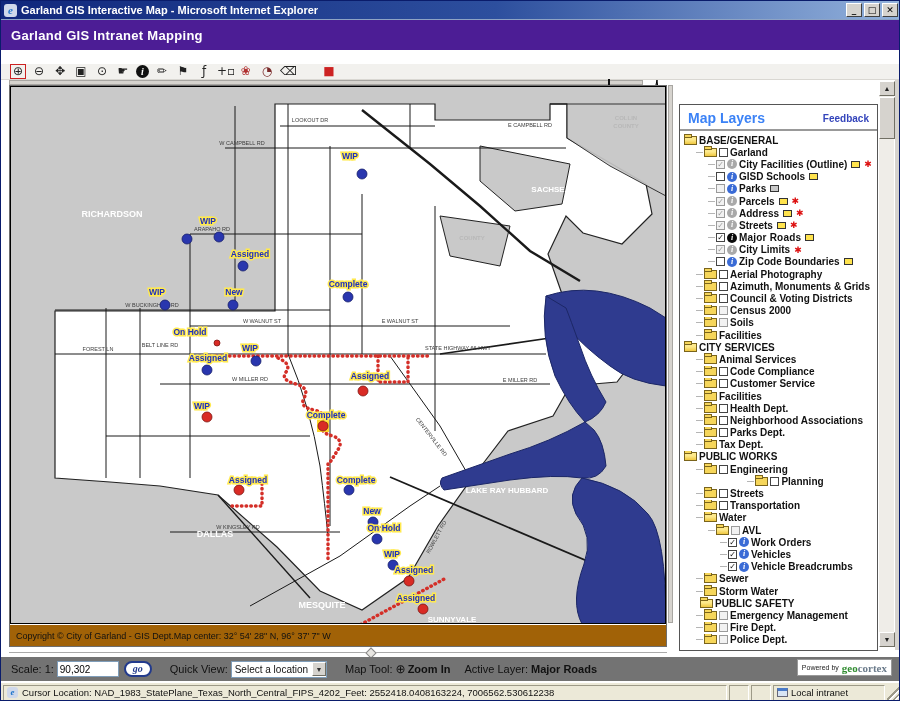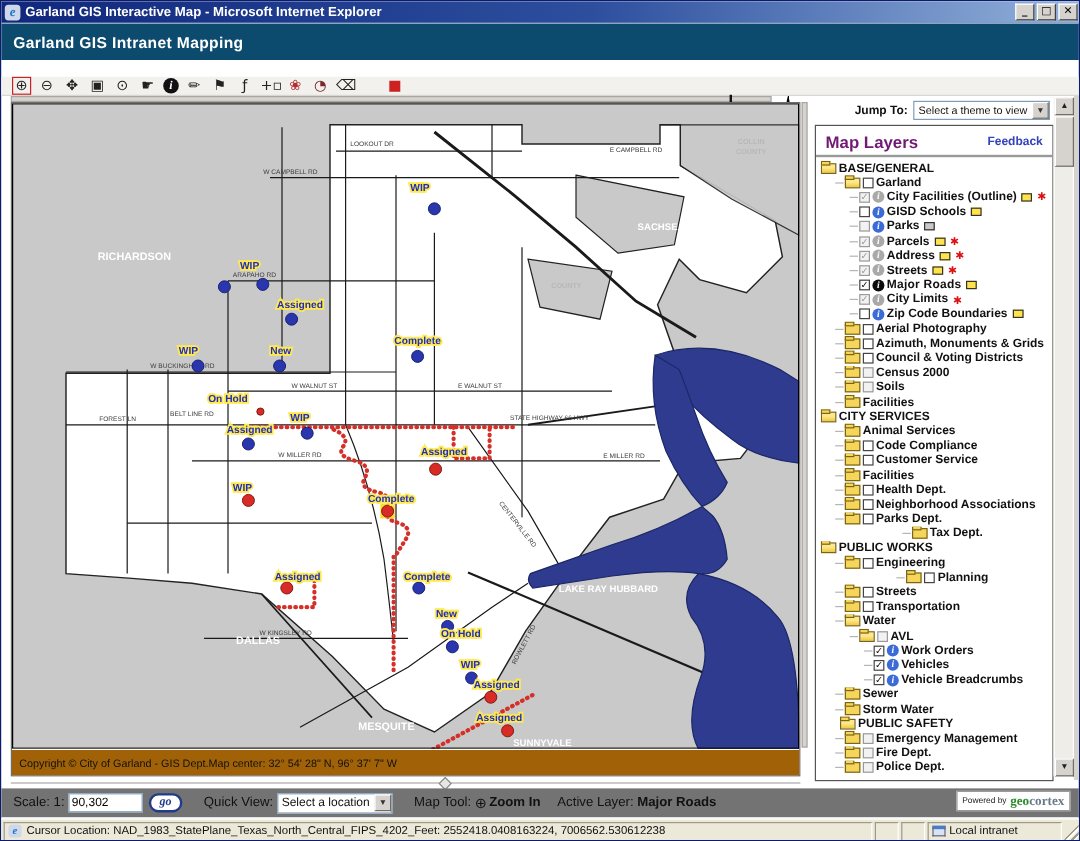--- a/index.html
+++ b/index.html
@@ -9,21 +9,21 @@
   
   .titlebar{position:absolute;left:0;top:0;width:900px;height:18px;
     background:linear-gradient(90deg,#10277c 0%,#2d4f9e 55%,#93b2dc 100%);
     display:flex;align-items:center;padding:0 3px;color:#fff;font-size:11px;font-weight:bold;}
   .ie-ico{display:inline-block;width:13px;height:13px;margin-right:4px;border-radius:3px;
     background:#cfd8ea;color:#2277cc;font:bold italic 11px/12px "Liberation Serif",serif;text-align:center;}
   .tb-title{flex:1;white-space:nowrap;overflow:hidden;}
   .tb-btn{width:16px;height:14px;background:#d6d3ce;border:1px solid;border-color:#fff #404040 #404040 #fff;
     font:bold 9px/12px "DejaVu Sans",sans-serif;text-align:center;margin-left:2px;color:#000;}
   
-  .appheader{position:absolute;left:0;top:18px;width:900px;height:31px;background:#0c4a6e;
+  .appheader{position:absolute;left:0;top:18px;width:900px;height:31px;background:#4c1d95;
     border-top:1px solid #8ea4c4;color:#fff;font-size:13px;font-weight:bold;
     display:flex;align-items:center;padding-left:10px;letter-spacing:.3px;}
   
   .menubar{position:absolute;left:0;top:49px;width:900px;height:14px;background:#fff;display:flex;padding-left:8px;}
   .menu-btn{background:#1b2d74;color:#fff;font-size:9px;font-weight:bold;padding:1px 7px 0 7px;
     margin-right:2px;border:1px solid #0d1a4a;border-bottom:none;white-space:nowrap;cursor:pointer;}
   
   .toolbar{position:absolute;left:0;top:63px;width:900px;height:16px;background:#f2f1ee;
     display:flex;align-items:center;padding-left:9px;border-bottom:1px solid #d9d7d2;}
   .tbi{width:16px;height:15px;margin-right:5px;text-align:center;font:12px/15px "DejaVu Sans",sans-serif;
@@ -47,21 +47,21 @@
     border:1px solid #888;transform:rotate(45deg);}
   
   .jumprow{position:absolute;left:678px;top:82px;width:196px;height:18px;display:flex;align-items:center;justify-content:flex-end;}
   .jumprow .lbl{font-size:10px;font-weight:bold;color:#111;margin-right:5px;}
   .fakesel{background:#fff;border:1px solid #7f9db9;height:16px;display:flex;align-items:center;font-size:9px;
     color:#111;padding-left:3px;cursor:pointer;}
   .fakesel .arrowbox{margin-left:4px;width:14px;height:14px;background:#d6d3ce;
     border:1px solid;border-color:#fff #716f64 #716f64 #fff;font-size:7px;line-height:13px;text-align:center;color:#333;}
   .sidebox{position:absolute;left:678px;top:103px;width:199px;height:547px;border:1px solid #555;background:#fff;overflow:hidden;}
   .side-head{display:flex;align-items:center;justify-content:space-between;padding:5px 8px 3px 8px;border-bottom:2px double #999;}
-  .side-head .h{font-size:14px;font-weight:bold;color:#701a75;}
+  .side-head .h{font-size:14px;font-weight:bold;color:#3b82f6;}
   .side-head .fb{font-size:10px;font-weight:bold;color:#3344bb;cursor:pointer;}
   .tree{padding:3px 0 0 4px;}
   .trow{height:12.2px;display:flex;align-items:center;white-space:nowrap;overflow:hidden;}
   .conn{display:inline-block;height:1px;width:7px;background:#b5b5b5;margin-right:1px;flex:none;}
   .fold{display:inline-block;width:13px;height:9px;background:#f6d65a;border:1px solid #7a641c;
     position:relative;margin-right:2px;flex:none;}
   .fold::before{content:"";position:absolute;left:-1px;top:-3px;width:6px;height:2px;background:#f6d65a;border:1px solid #7a641c;}
   .fold.open{background:linear-gradient(180deg,#fde98c 40%,#f0c840);}
   .cb{display:inline-block;width:9px;height:9px;background:#fff;border:1px solid #444;margin-right:2px;
     font:bold 8px/8px "DejaVu Sans",sans-serif;text-align:center;color:#111;flex:none;cursor:pointer;}
@@ -291,27 +291,20 @@
       <span>Copyright © City of Garland - GIS Dept.</span>
       <span>Map center: 32° 54' 28" N, 96° 37' 7" W</span>
     </div>
   </div>
   <div class="map-rightstrip"></div>
   <div class="map-hscroll">
     <div class="line"></div>
     <div class="diamond"></div>
   </div>
 
-  <div class="jumprow">
-    <span class="lbl">Jump To:</span>
-    <span class="fakesel">
-      <span>Select a theme to view</span>
-      <span class="arrowbox">▼</span>
-    </span>
-  </div>
 
   <div class="sidebox">
     <div class="side-head">
       <span class="h">Map Layers</span>
       <span class="fb">Feedback</span>
     </div>
     <div class="tree">
         <div class="trow" style="padding-left: 0px;">
           <span class="fold open"></span>
           <span class="tlabel">BASE/GENERAL</span>
@@ -461,21 +454,21 @@
           <span class="fold"></span>
           <span class="cb"></span>
           <span class="tlabel">Neighborhood Associations</span>
         </div>
         <div class="trow" style="padding-left: 12px;">
           <span class="conn"></span>
           <span class="fold"></span>
           <span class="cb"></span>
           <span class="tlabel">Parks Dept.</span>
         </div>
-        <div class="trow" style="padding-left: 12px; justify-content: center;">
+        <div class="trow" style="padding-left: 12px;">
           <span class="conn"></span>
           <span class="fold"></span>
           <span class="tlabel">Tax Dept.</span>
         </div>
         <div class="trow" style="padding-left: 0px;">
           <span class="fold open"></span>
           <span class="tlabel">PUBLIC WORKS</span>
         </div>
         <div class="trow" style="padding-left: 12px;">
           <span class="conn"></span>

